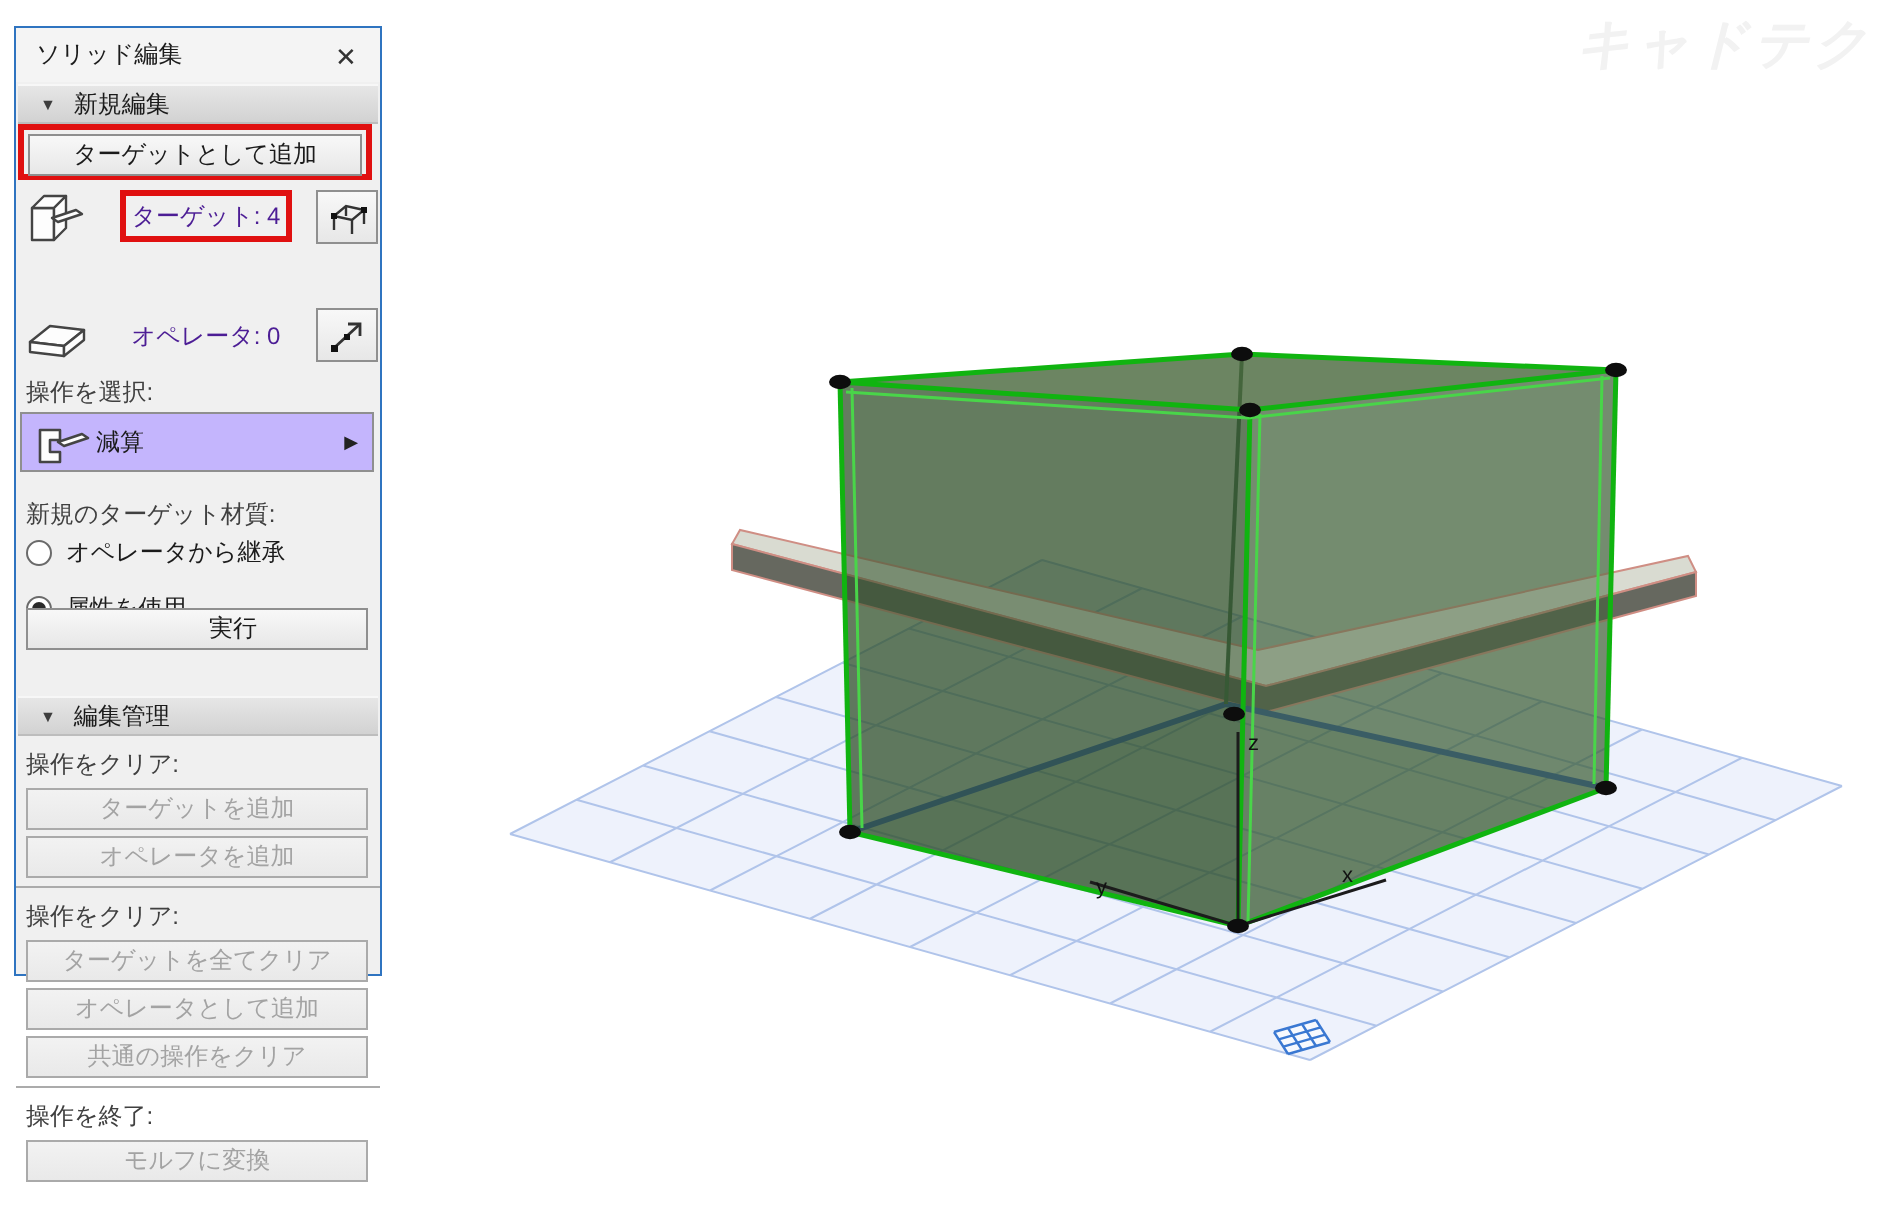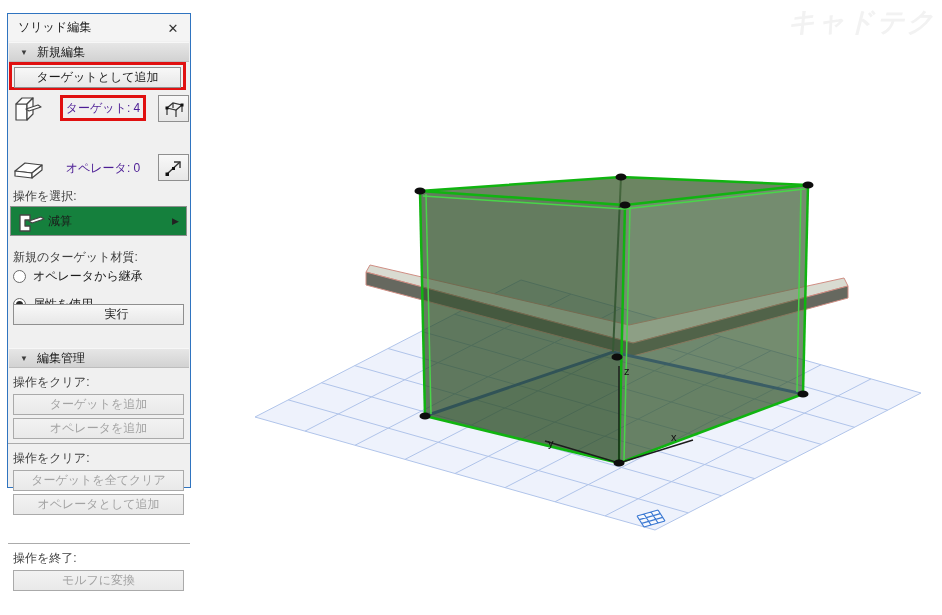--- a/index.html
+++ b/index.html
@@ -47,21 +47,21 @@
   .redbox .btn { position:absolute; left:2px; right:2px; top:2px; }
 
   .countbox { display:flex; align-items:center; justify-content:center;
               font-size:12px; color:#4c1d95; width:100%; height:100%; }
 
   .icon-plain { position:absolute; }
   .icon-btn { position:absolute; width:31px; height:27px;
               background:linear-gradient(#f8f8f8,#e7e7e7); border:1px solid #8f8f8f;
               display:flex; align-items:center; justify-content:center; cursor:pointer; }
 
-  .dropdown { position:absolute; left:2px; right:3px; height:30px; background:#15803d;
+  .dropdown { position:absolute; left:2px; right:3px; height:30px; background:#c4b5fd;
               border:1px solid #8f8f8f; display:flex; align-items:center; cursor:pointer; }
   .dropdown .dd-text { font-size:12px; color:#1b1b1b; margin-left:2px; }
   .dropdown .dd-arrow { position:absolute; right:7px; font-size:9px; color:#222; }
 
   .radio-row { position:absolute; left:5px; display:flex; align-items:center; }
   .radio { width:13px; height:13px; border-radius:50%; border:1px solid #6a6a6a;
            background:#fff; display:inline-block; position:relative; cursor:pointer; }
   .radio.checked::after { content:""; position:absolute; left:2px; top:2px; width:7px;
                           height:7px; border-radius:50%; background:#2a2a2a; }
   .radio-row .rlbl { font-size:12px; color:#1b1b1b; margin-left:7px; white-space:nowrap; }
@@ -251,20 +251,21 @@
 
       <div class="lbl" style="top:360px;">操作をクリア:</div>
       <div class="btn disabled" style="top:380px;">ターゲットを追加</div>
       <div class="btn disabled" style="top:404px;">オペレータを追加</div>
 
       <div class="sep" style="top:429px;"></div>
 
       <div class="lbl" style="top:436px;">操作をクリア:</div>
       <div class="btn disabled" style="top:456px;">ターゲットを全てクリア</div>
       <div class="btn disabled" style="top:480px;">オペレータとして追加</div>
+      <div class="btn disabled" style="top:504px;">共通の操作をクリア</div>
 
       <div class="sep" style="top:529px;"></div>
 
       <div class="lbl" style="top:536px;">操作を終了:</div>
       <div class="btn disabled" style="top:556px;">モルフに変換</div>
 
     </div>
   </div>
 </div>
 

